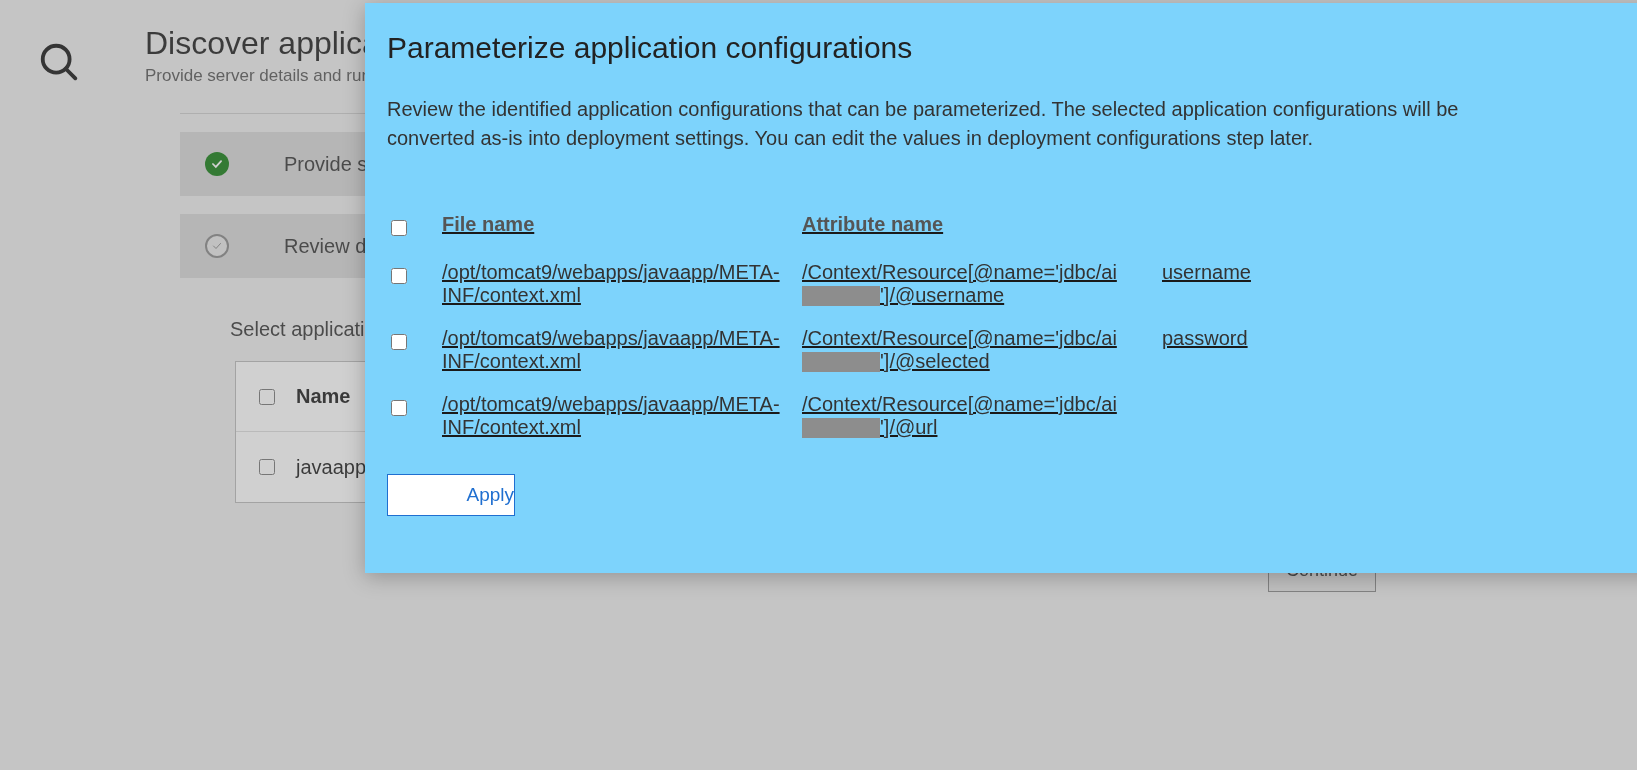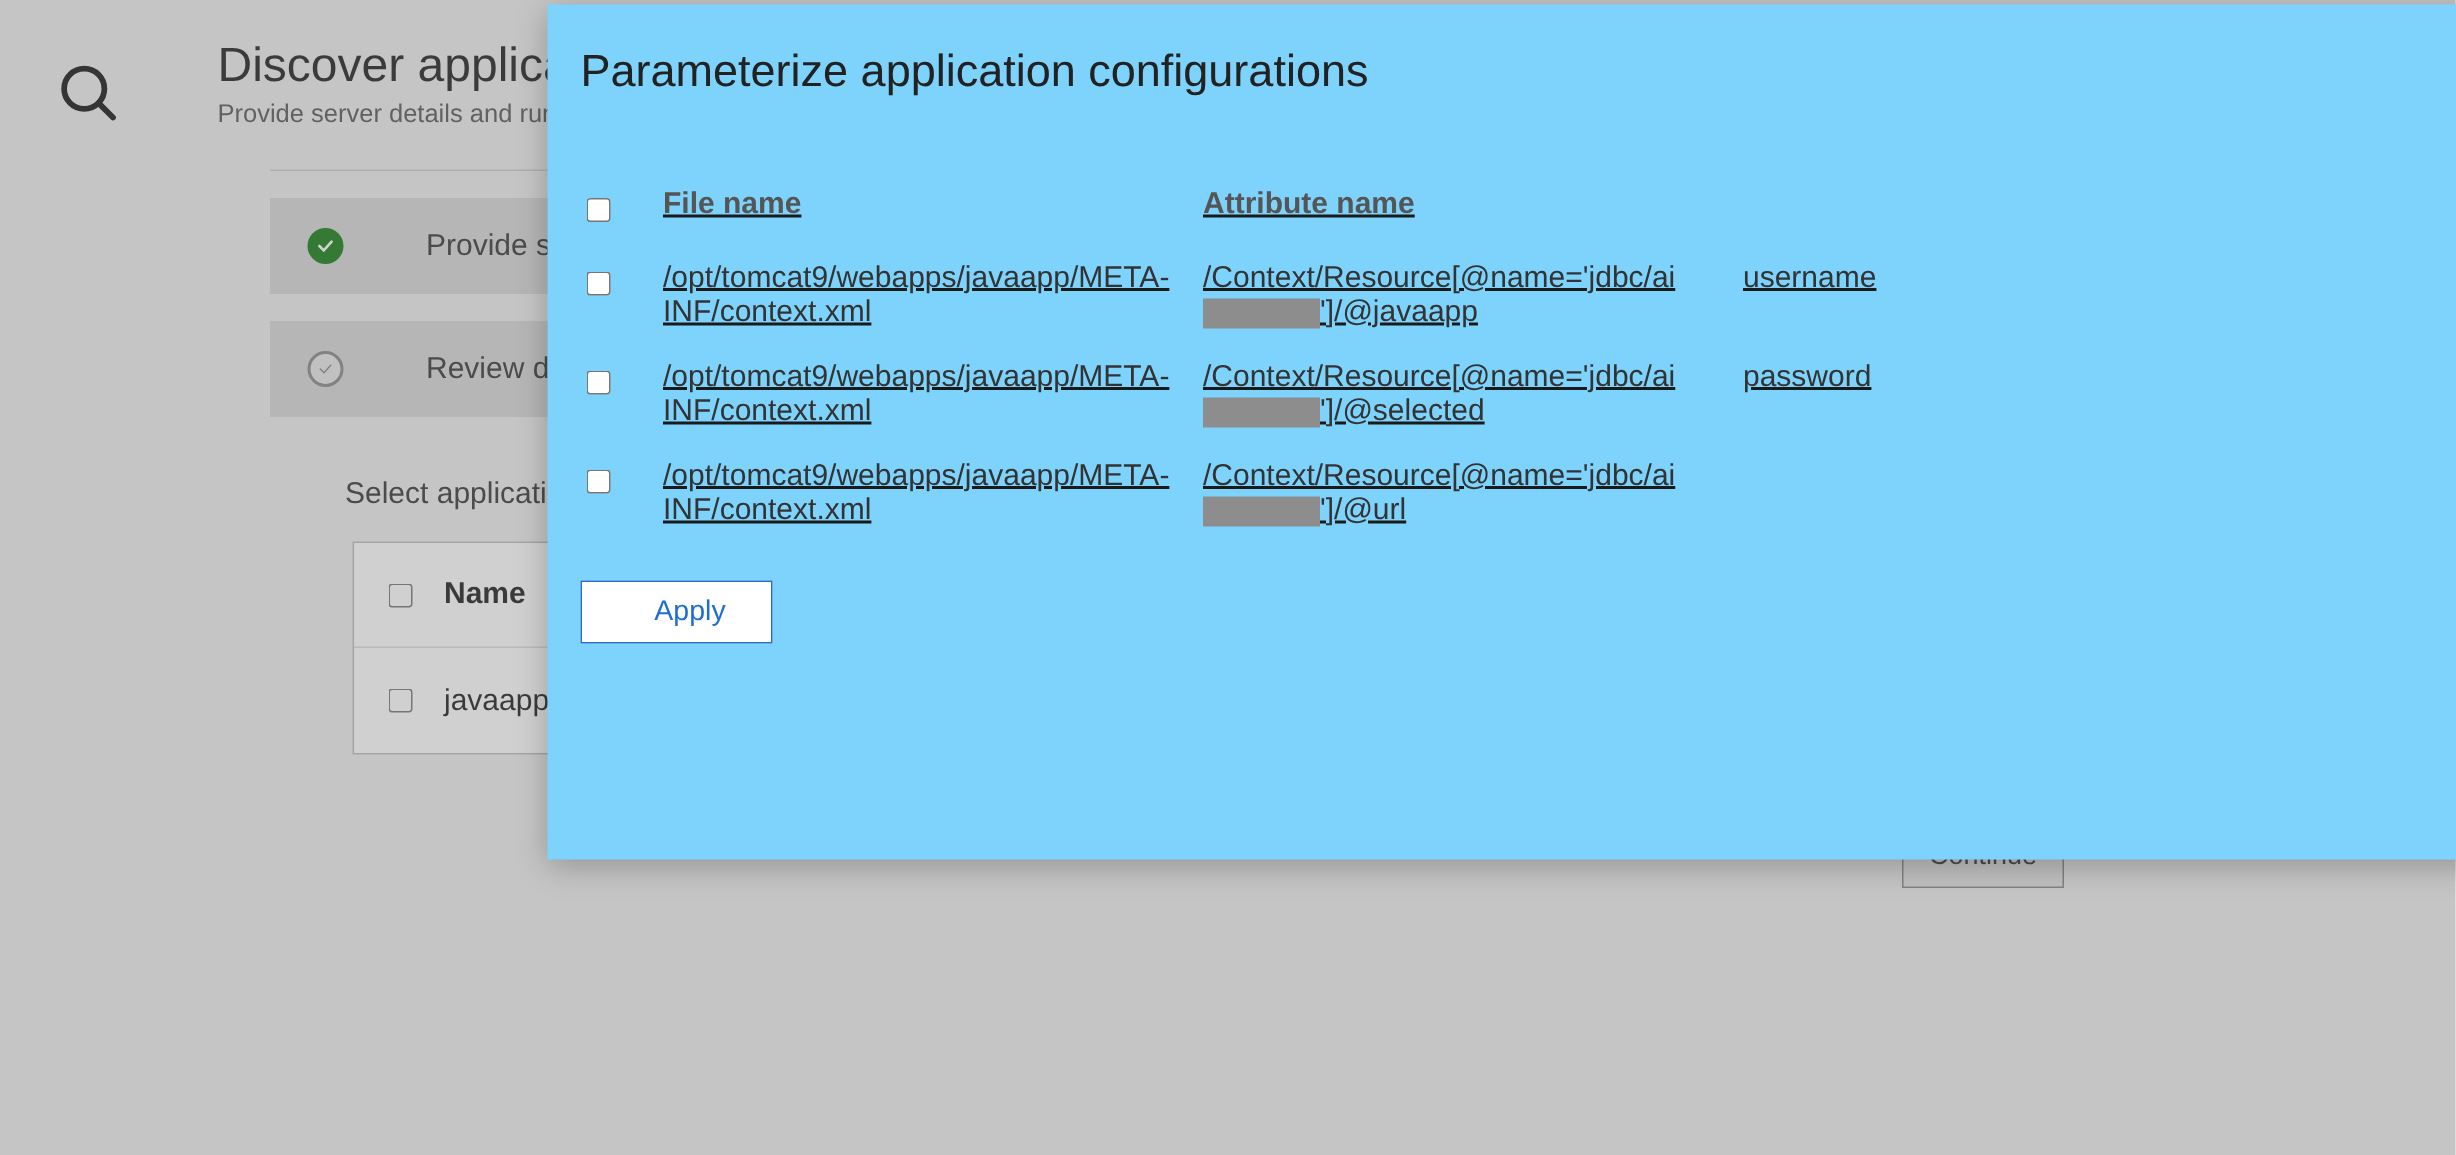--- a/index.html
+++ b/index.html
@@ -89,21 +89,21 @@
   .mrow .fname { width:360px; font-size:20px; color:#333; padding-right:18px; word-break:break-all;}
   .mrow .stag  { width:360px; font-size:20px; color:#333; padding-right:18px;}
   .mrow .attr  { flex:1; font-size:20px; color:#333;}
   .mrow.header .fname, .mrow.header .stag, .mrow.header .attr { color:#555;}
   .redact { display:inline-block; width:78px; height:20px; background:#8d8d8d; vertical-align:text-bottom;}
   .apply-btn {
     margin-top:25px;
     width:128px; height:42px;
     background:#fff; border:1.5px solid #1f6fd0;
     color:#1f6fd0; font-size:19px;
-    padding:0 0 0 18px; text-align:center;
+    padding:0 0 0 18px; text-align:right;
   }
 </style>
 </head>
 <body>
 
 <div class="bg-page">
   <div class="bg-header-row">
     <div class="bg-search-icon">
       <svg viewBox="0 0 24 24" fill="none" stroke-width="2" stroke-linecap="round">
         <circle cx="10" cy="10" r="7"></circle>
@@ -161,34 +161,35 @@
 <div class="bg-overlay"></div>
 
 <div class="modal">
   <div class="modal-title">Parameterize application configurations</div>
   <div class="modal-close">
     <svg viewBox="0 0 24 24" fill="none">
         <line x1="4" y1="4" x2="20" y2="20"></line>
         <line x1="20" y1="4" x2="4" y2="20"></line>
       </svg>
   </div>
+  <div class="modal-desc">Review the identified application configurations that can be parameterized. The selected application configurations will be converted as-is into deployment settings. You can edit the values in deployment configurations step later.</div>
 
   <div class="modal-table">
     <div class="mrow header">
       <div class="cb-wrap"><input type="checkbox" style=""></div>
       <div class="fname">File name</div>
       <div class="attr">Attribute name</div>
     </div>
 
     <div class="mrow">
       <div class="cb-wrap"><input type="checkbox" style=""></div>
       <div class="fname">/opt/tomcat9/webapps/javaapp/META-INF/context.xml</div>
       <div class="stag">
         <span>/Context/Resource[@name='jdbc/ai</span><br>
-        <span class="redact"></span><span>']/@javaapp</span>
+        <span class="redact"></span><span>']/@username</span>
       </div>
       <div class="attr">username</div>
     </div>
 
     <div class="mrow">
       <div class="cb-wrap"><input type="checkbox" style=""></div>
       <div class="fname">/opt/tomcat9/webapps/javaapp/META-INF/context.xml</div>
       <div class="stag">
         <span>/Context/Resource[@name='jdbc/ai</span><br>
         <span class="redact"></span><span>']/@selected</span>

